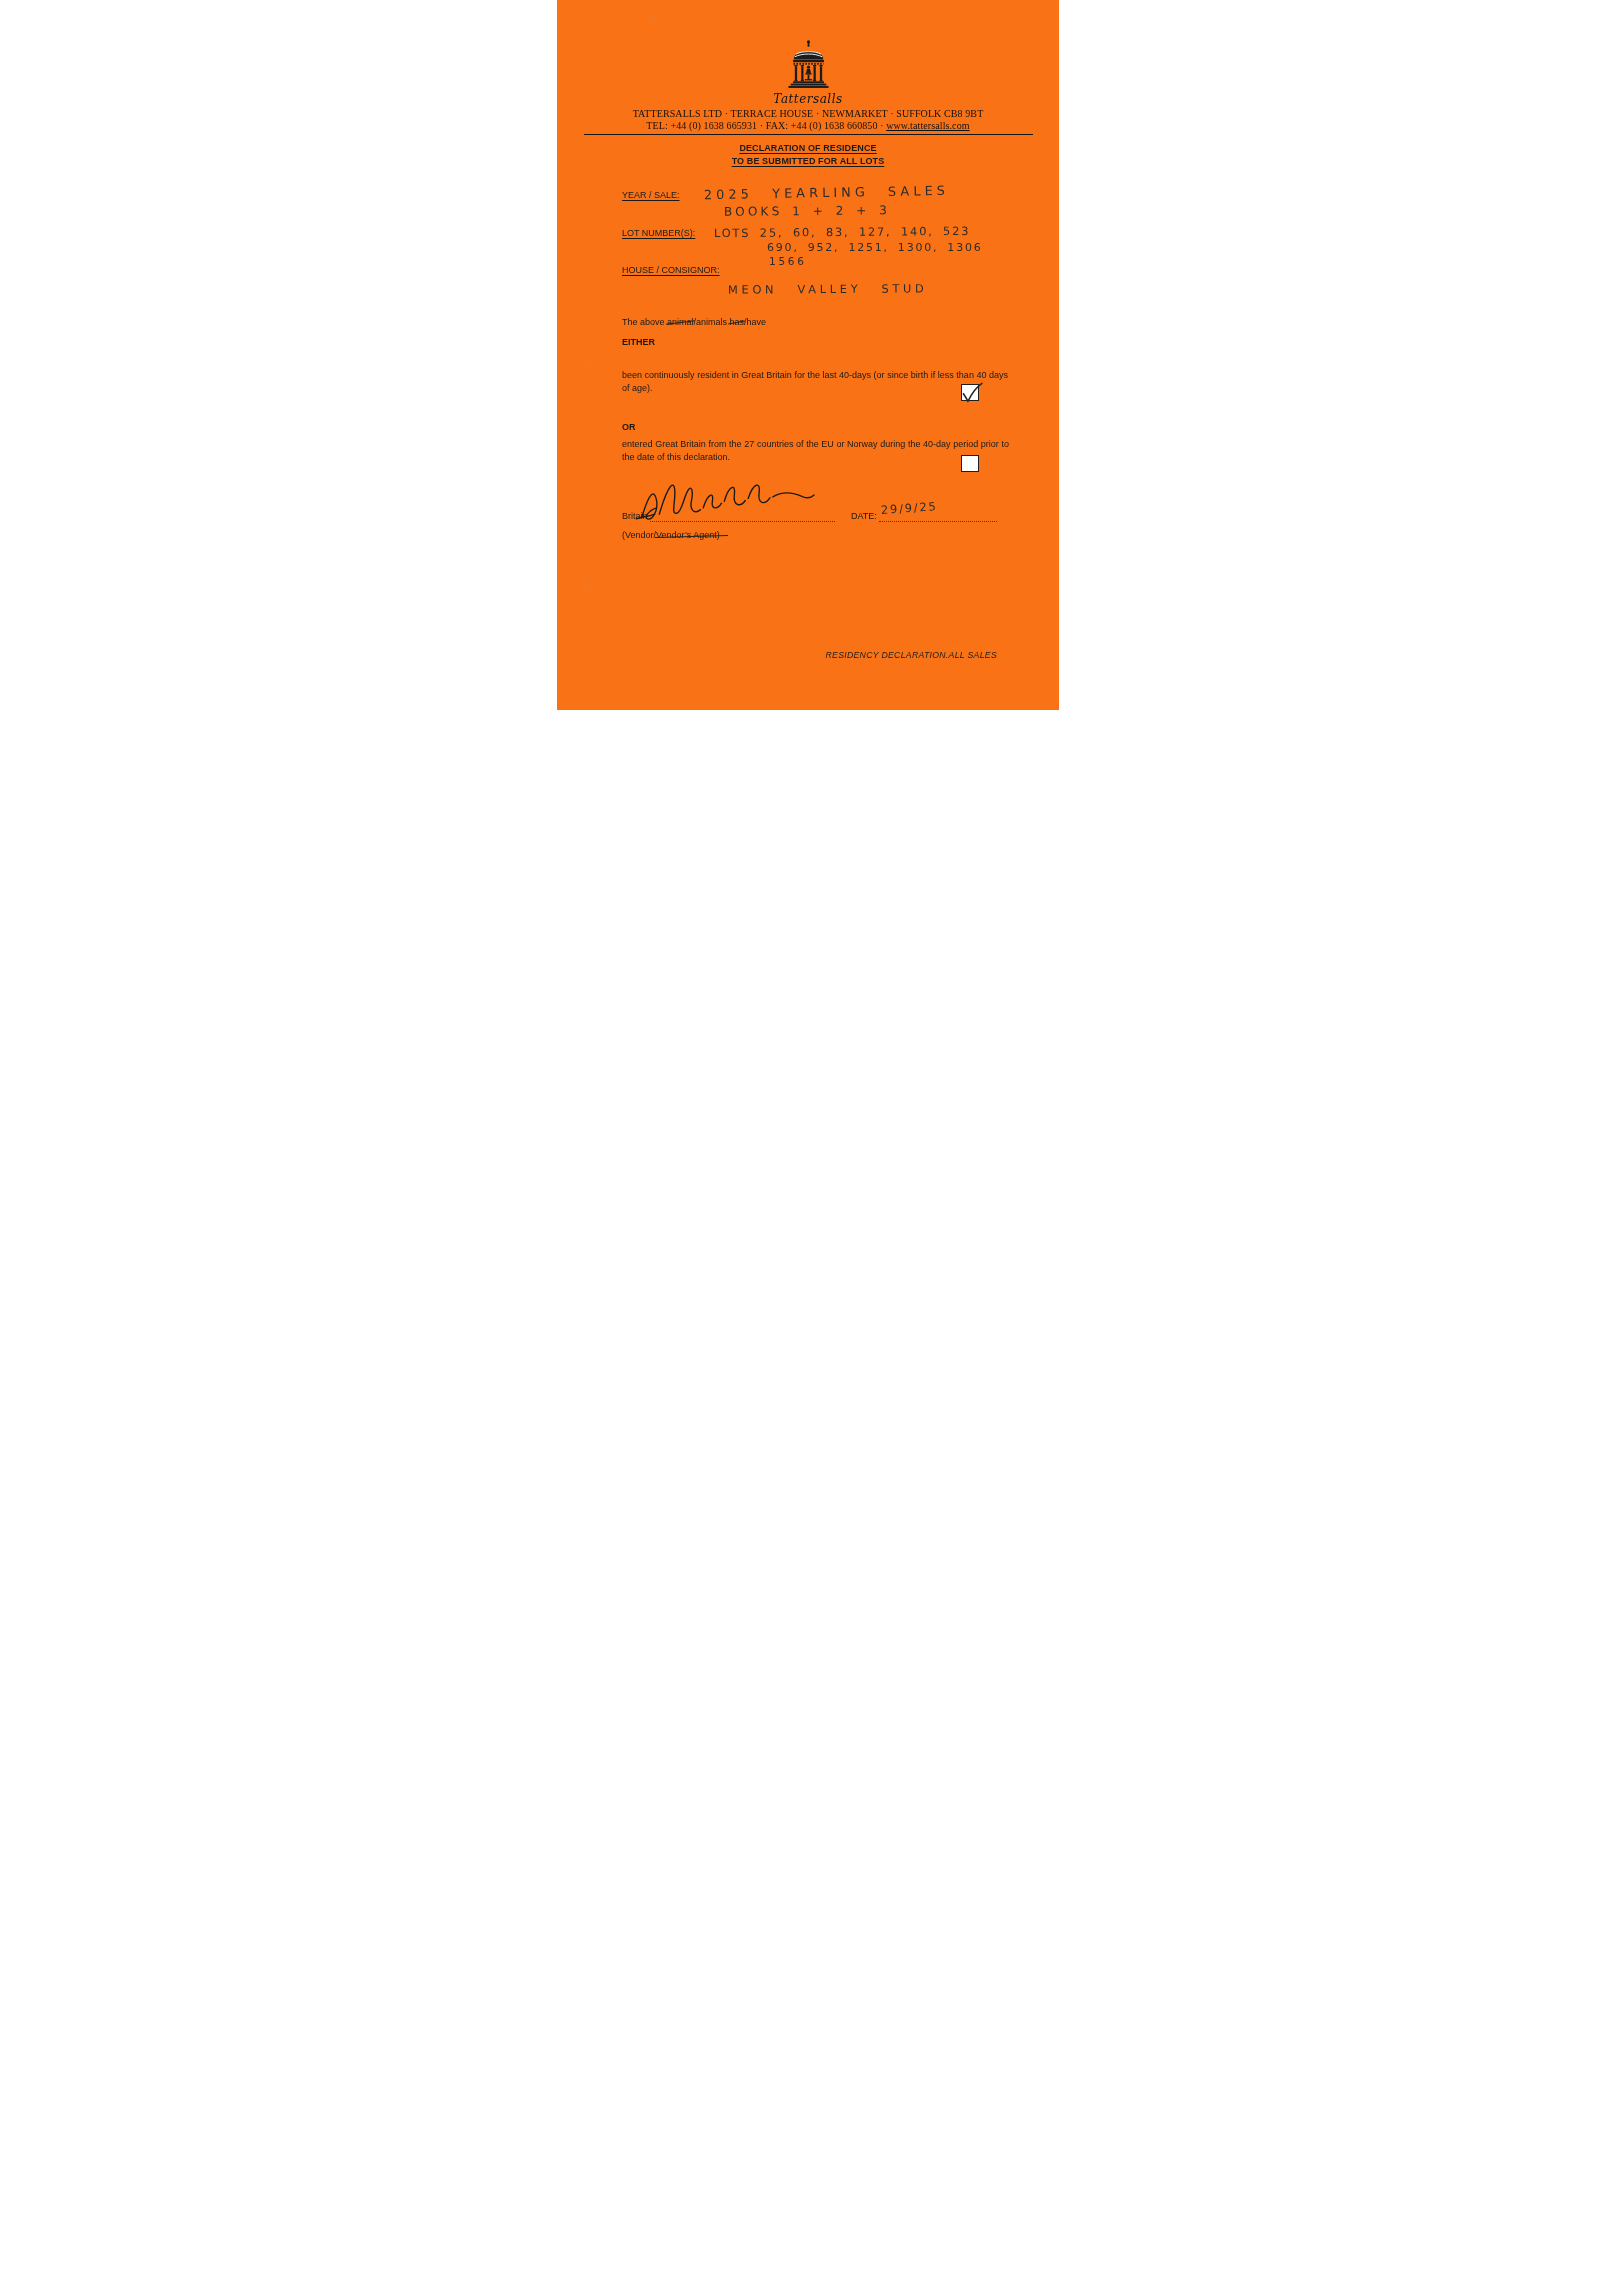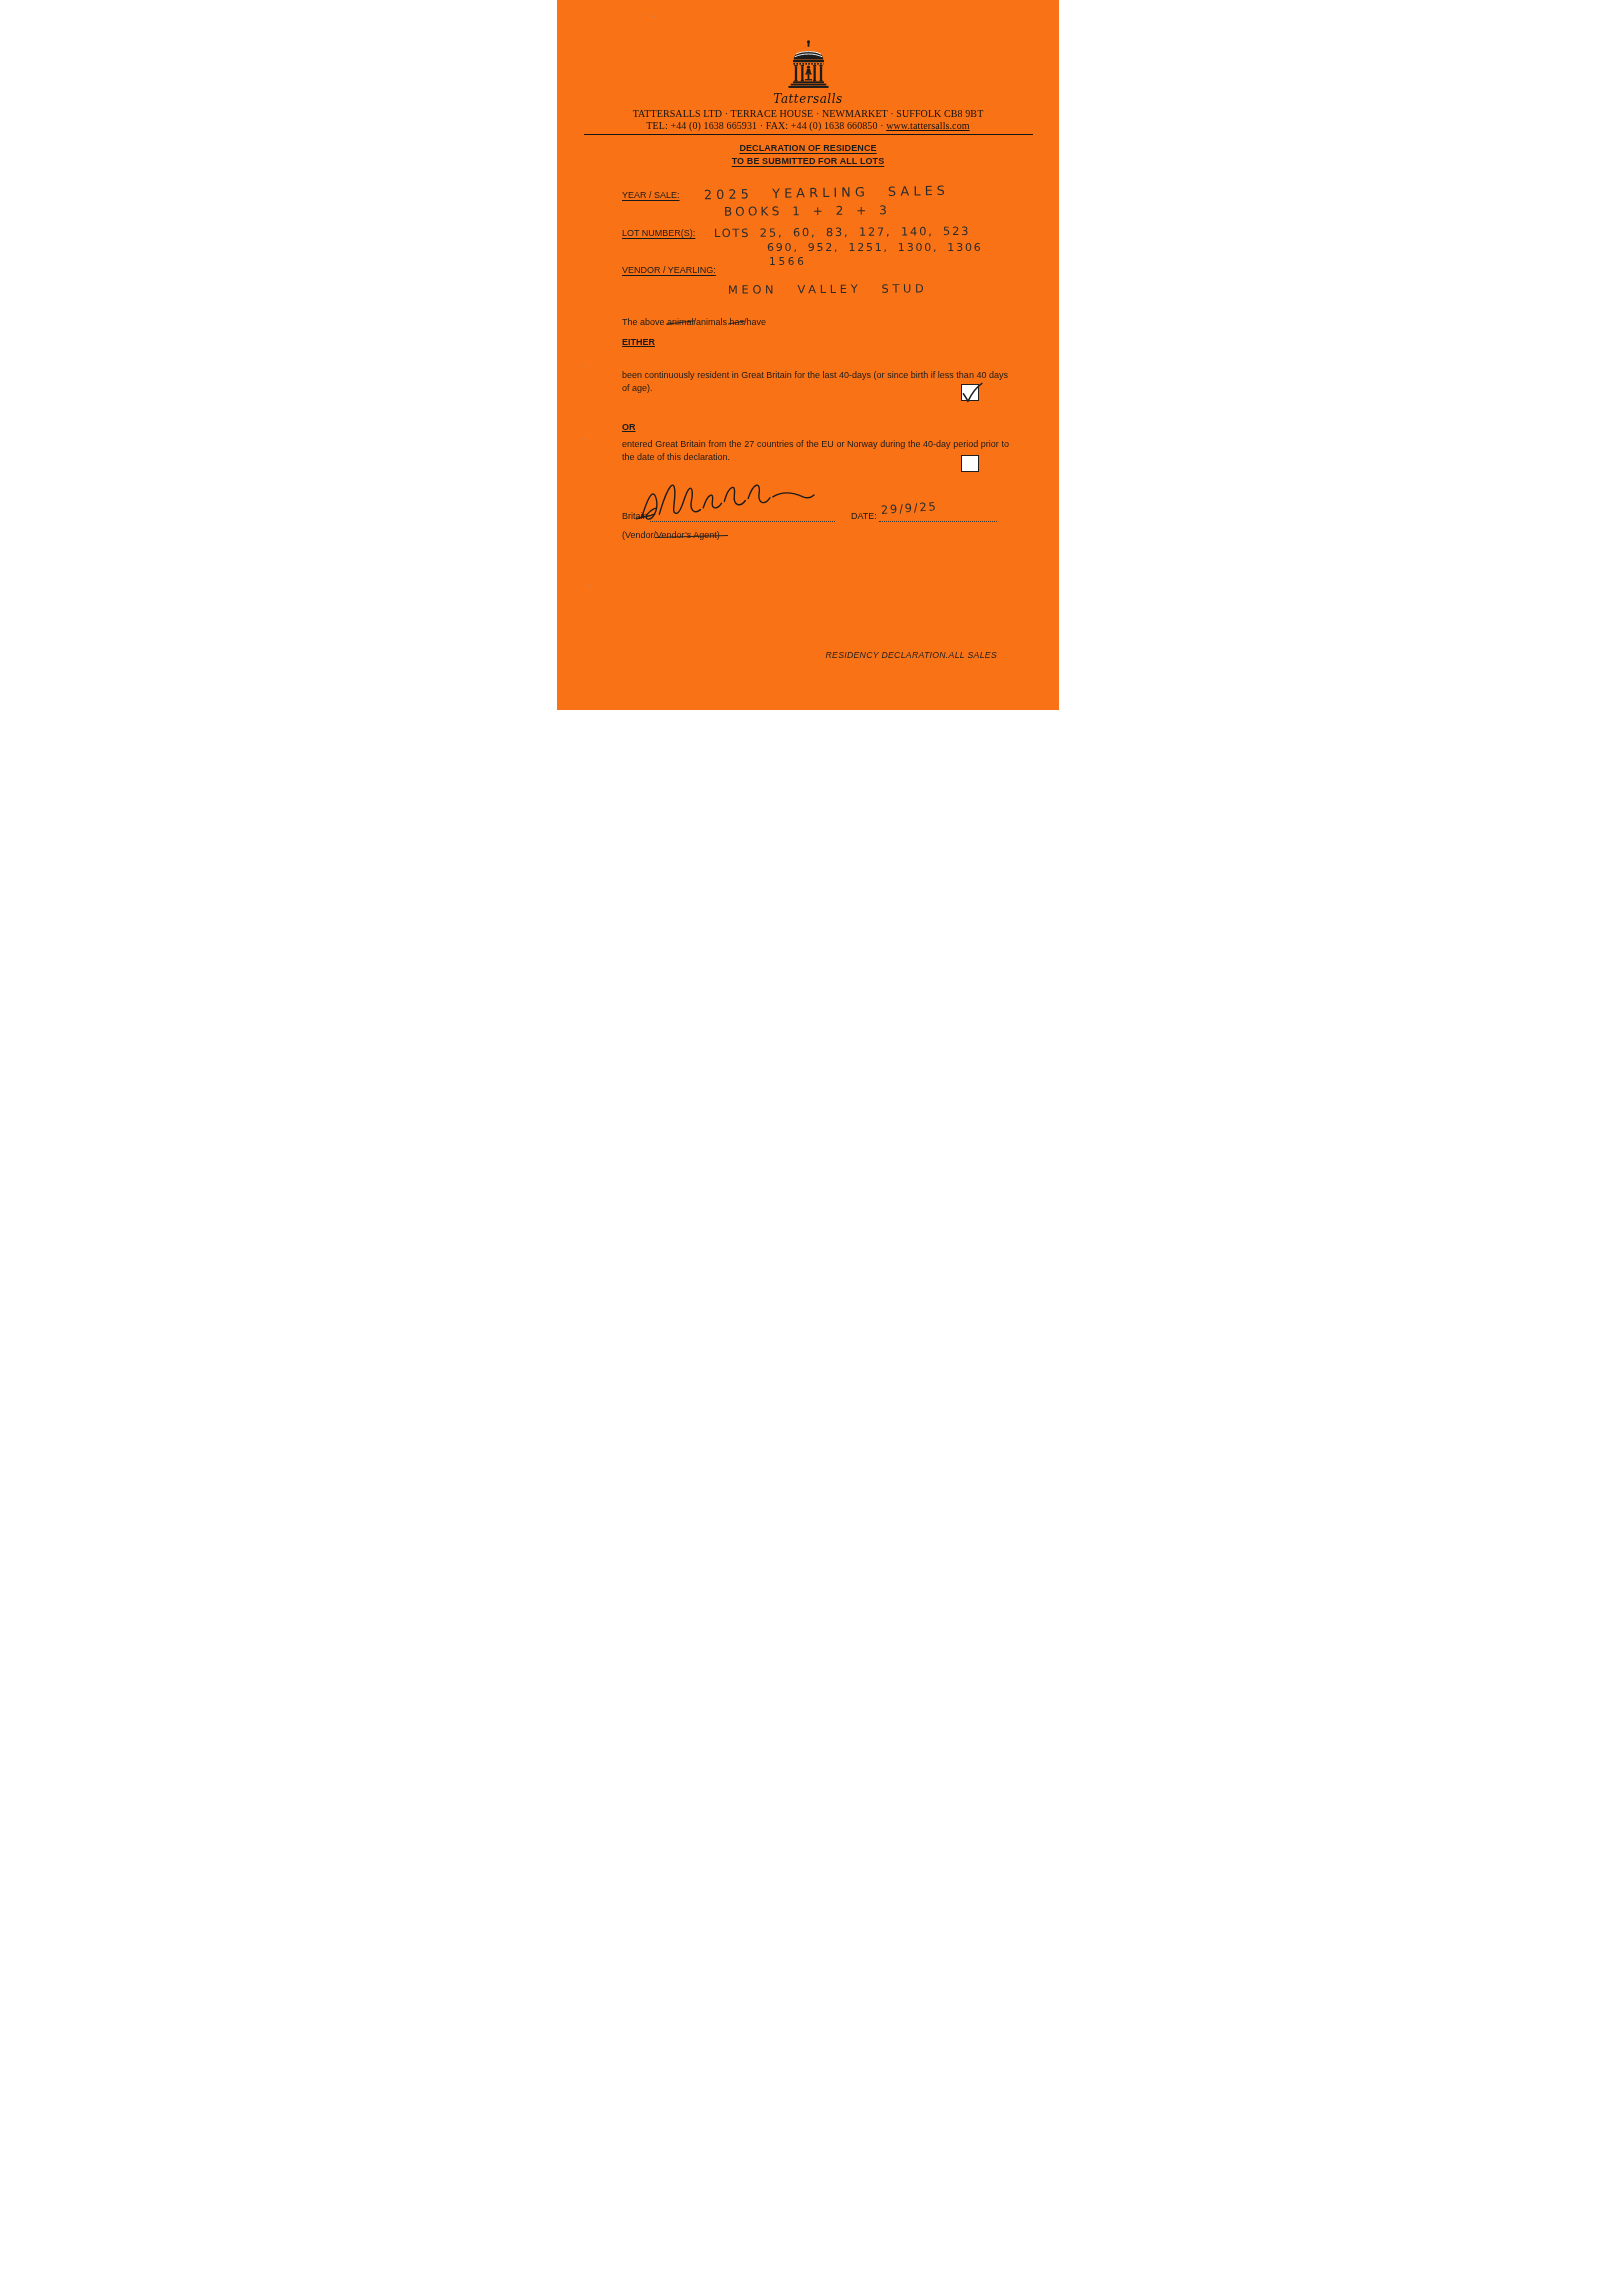--- a/index.html
+++ b/index.html
@@ -16,21 +16,21 @@
 
   .rule { left:26.5px; right:26.5px; border-top:1.4px solid #161616; }
 
   .titleline { font-size:9px; font-weight:bold; letter-spacing:0.1px;
                text-decoration:underline; text-decoration-thickness:0.9px; text-underline-offset:1.8px; }
 
   .label { font-size:9px; font-weight:normal;
            text-decoration:underline; text-decoration-thickness:0.9px; text-underline-offset:1.8px; }
 
   .body-text { font-size:9px; line-height:12.8px;text-align:right; }
-  .bold { font-weight:bold;text-decoration:underline; }
+  .bold { font-weight:bold; }
   .just { text-align:justify; }
 
   .hw { font-family:"DejaVu Sans", sans-serif; color:#2b2b2b; white-space:pre; }
 
   .strike { position:relative; display:inline-block; }
   .strike::after { content:""; position:absolute; left:-1.4px; right:-1.4px; top:48%;
                    border-top:1px solid #232323; }
   .strike-animal::after { transform:rotate(-7deg); }
   .strike-has::after { transform:rotate(-10deg); }
   .strike-flat::after { transform:rotate(-1.5deg); right:-8.2px; top:55%; }
@@ -105,21 +105,21 @@
 
   <div class="abs label" style="left:65px; top:190px">YEAR / SALE:</div>
   <div class="abs hw" style="left:147px; top:185px; font-size:12.8px; letter-spacing:4.1px; word-spacing:11px; transform:rotate(-1deg)">2025 YEARLING SALES</div>
   <div class="abs hw" style="left:167px; top:204px; font-size:12px; letter-spacing:3.2px; word-spacing:2.7px; transform:rotate(-0.6deg)">BOOKS 1 + 2 + 3</div>
 
   <div class="abs label" style="left:65px; top:228px">LOT NUMBER(S):</div>
   <div class="abs hw" style="left:157px; top:225px; font-size:11.4px; letter-spacing:1.8px; word-spacing:4.1px; transform:rotate(-0.5deg)">LOTS 25, 60, 83, 127, 140, 523</div>
   <div class="abs hw" style="left:210px; top:241px; font-size:11px; letter-spacing:1.8px; word-spacing:3.7px">690, 952, 1251, 1300, 1306</div>
   <div class="abs hw" style="left:212px; top:255px; font-size:10.5px; letter-spacing:2.7px">1566</div>
 
-  <div class="abs label" style="left:65px; top:265px">VENDOR / YEARLING:</div>
+  <div class="abs label" style="left:65px; top:265px">HOUSE / CONSIGNOR:</div>
   <div class="abs hw" style="left:171px; top:282px; font-size:11.4px; letter-spacing:3.7px; word-spacing:12.8px; transform:rotate(-0.4deg)">MEON VALLEY STUD</div>
 
   <div class="abs body-text" style="left:65px; top:316px"><span>The above </span><span class="strike strike-animal">animal</span><span>/animals </span><span class="strike strike-has">has</span><span>/have</span></div>
 
   <div class="abs body-text bold" style="left:65px; top:336px">EITHER</div>
 
   <div class="abs body-text just" style="left:65px; top:369px; width:386px">been continuously resident in Great Britain for the last 40-days (or since birth if less than 40 days of age).</div>
   <div class="checkbox" style="left:404px; top:384px">
     <svg class="tick" width="28" height="26.5" viewBox="0 0 62 58">
       <path d="M12 30 C 16 36, 20 42, 22 47 C 28 34, 40 16, 53 7" fill="none" stroke="#242424" stroke-width="3.4" stroke-linecap="round" stroke-linejoin="round"></path>

